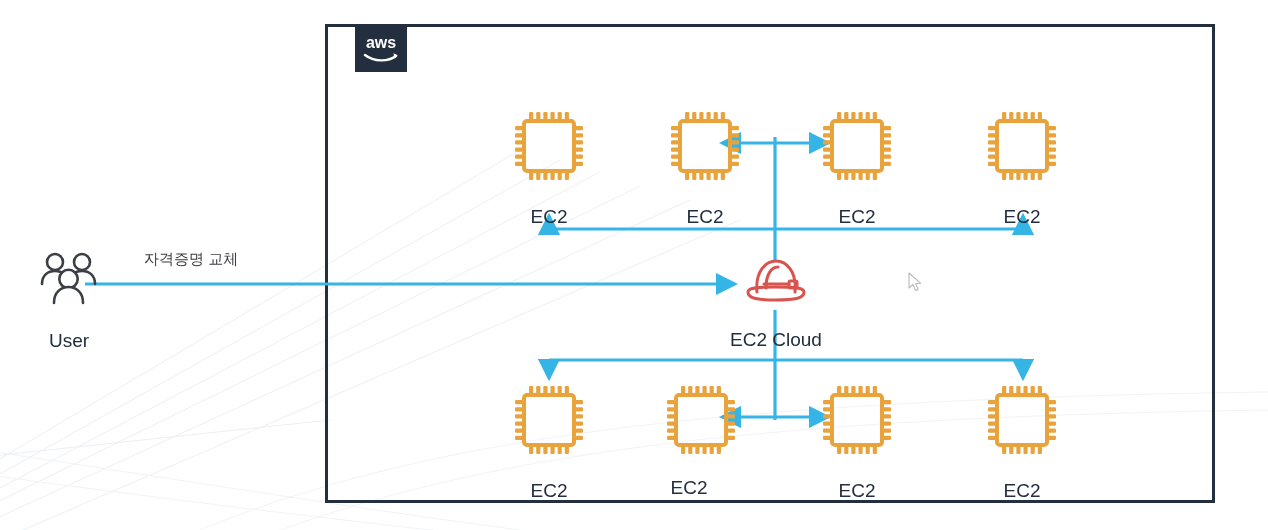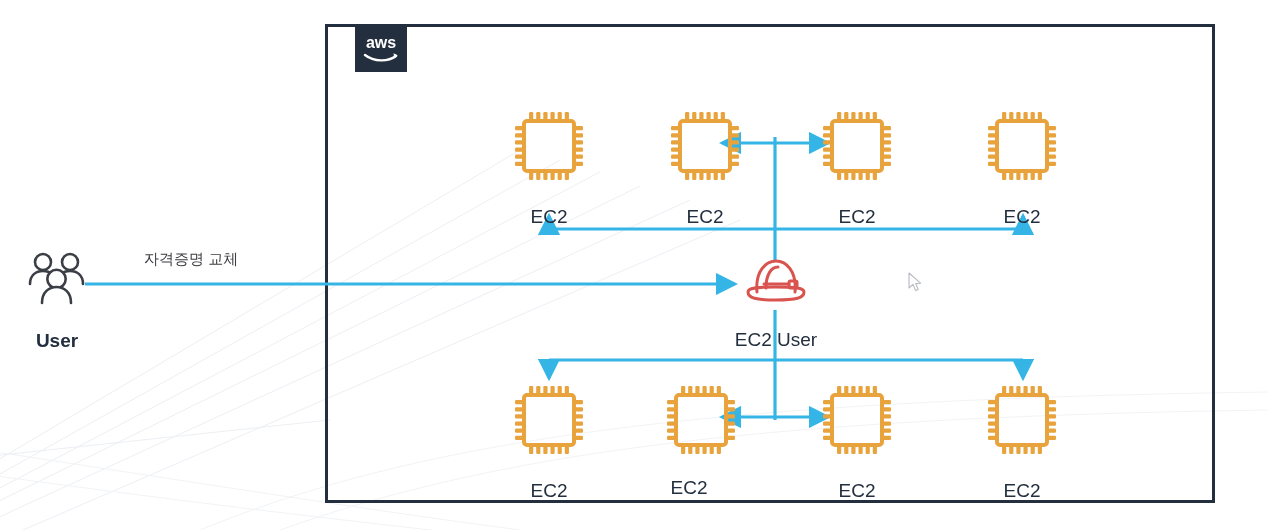--- a/index.html
+++ b/index.html
@@ -168,21 +168,21 @@
       <line x1="549" y1="360" x2="549" y2="378" marker-end="url(#arrow-down)"></line>
       <line x1="1023" y1="360" x2="1023" y2="378" marker-end="url(#arrow-down)"></line>
 
       <line x1="775" y1="417" x2="722" y2="417" marker-end="url(#arrow-left)"></line>
       <line x1="775" y1="417" x2="828" y2="417" marker-end="url(#arrow-right)"></line>
     </g>
   </svg>
 
   <div id="credential-rotation-label">자격증명 교체</div>
 
-  <div class="node" style="left:2px; top:250px;font-weight:bold;">
+  <div class="node" style="left:14px; top:250px;">
     <span class="glyph">
       <svg width="62" height="58" viewBox="0 0 62 58" aria-hidden="true">
         <g fill="none" stroke="#3b3f45" stroke-width="2.6" stroke-linecap="round" stroke-linejoin="round">
 
           <circle cx="17" cy="12" r="8"></circle>
           <path d="M 4 34 C 4 25, 10 21, 17 21 C 24 21, 30 25, 30 34"></path>
 
           <circle cx="44" cy="12" r="8"></circle>
           <path d="M 31 34 C 31 25, 37 21, 44 21 C 51 21, 57 25, 57 34"></path>
 
@@ -204,21 +204,21 @@
           <path d="M 8 37 C 8 43, 16 45, 36 45 C 56 45, 64 43, 64 37
                    C 64 33, 56 32, 36 32 C 16 32, 8 33, 8 37 Z"></path>
 
           <path d="M 26 33 C 26 20, 31 12, 38 12"></path>
           <path d="M 24 29 L 49 29"></path>
 
           <rect x="49" y="26" width="8" height="7" rx="1.5"></rect>
         </g>
       </svg>
     </span>
-    <span class="caption">EC2 User</span>
+    <span class="caption">EC2 Cloud</span>
   </div>
 
   <div class="node" style="left:494px; top:108px;">
     <span class="glyph ec2-chip"><svg width="76" height="76" viewBox="0 0 76 76" aria-hidden="true">
         <g fill="#e8a33d">
             <rect x="18.04285714285714" y="4" width="4.2" height="9" rx="1.2"></rect>
             <rect x="18.04285714285714" y="63" width="4.2" height="9" rx="1.2"></rect>
             <rect x="4" y="18.04285714285714" width="9" height="4.2" rx="1.2"></rect>
             <rect x="63" y="18.04285714285714" width="9" height="4.2" rx="1.2"></rect>
             <rect x="25.185714285714283" y="4" width="4.2" height="9" rx="1.2"></rect>

